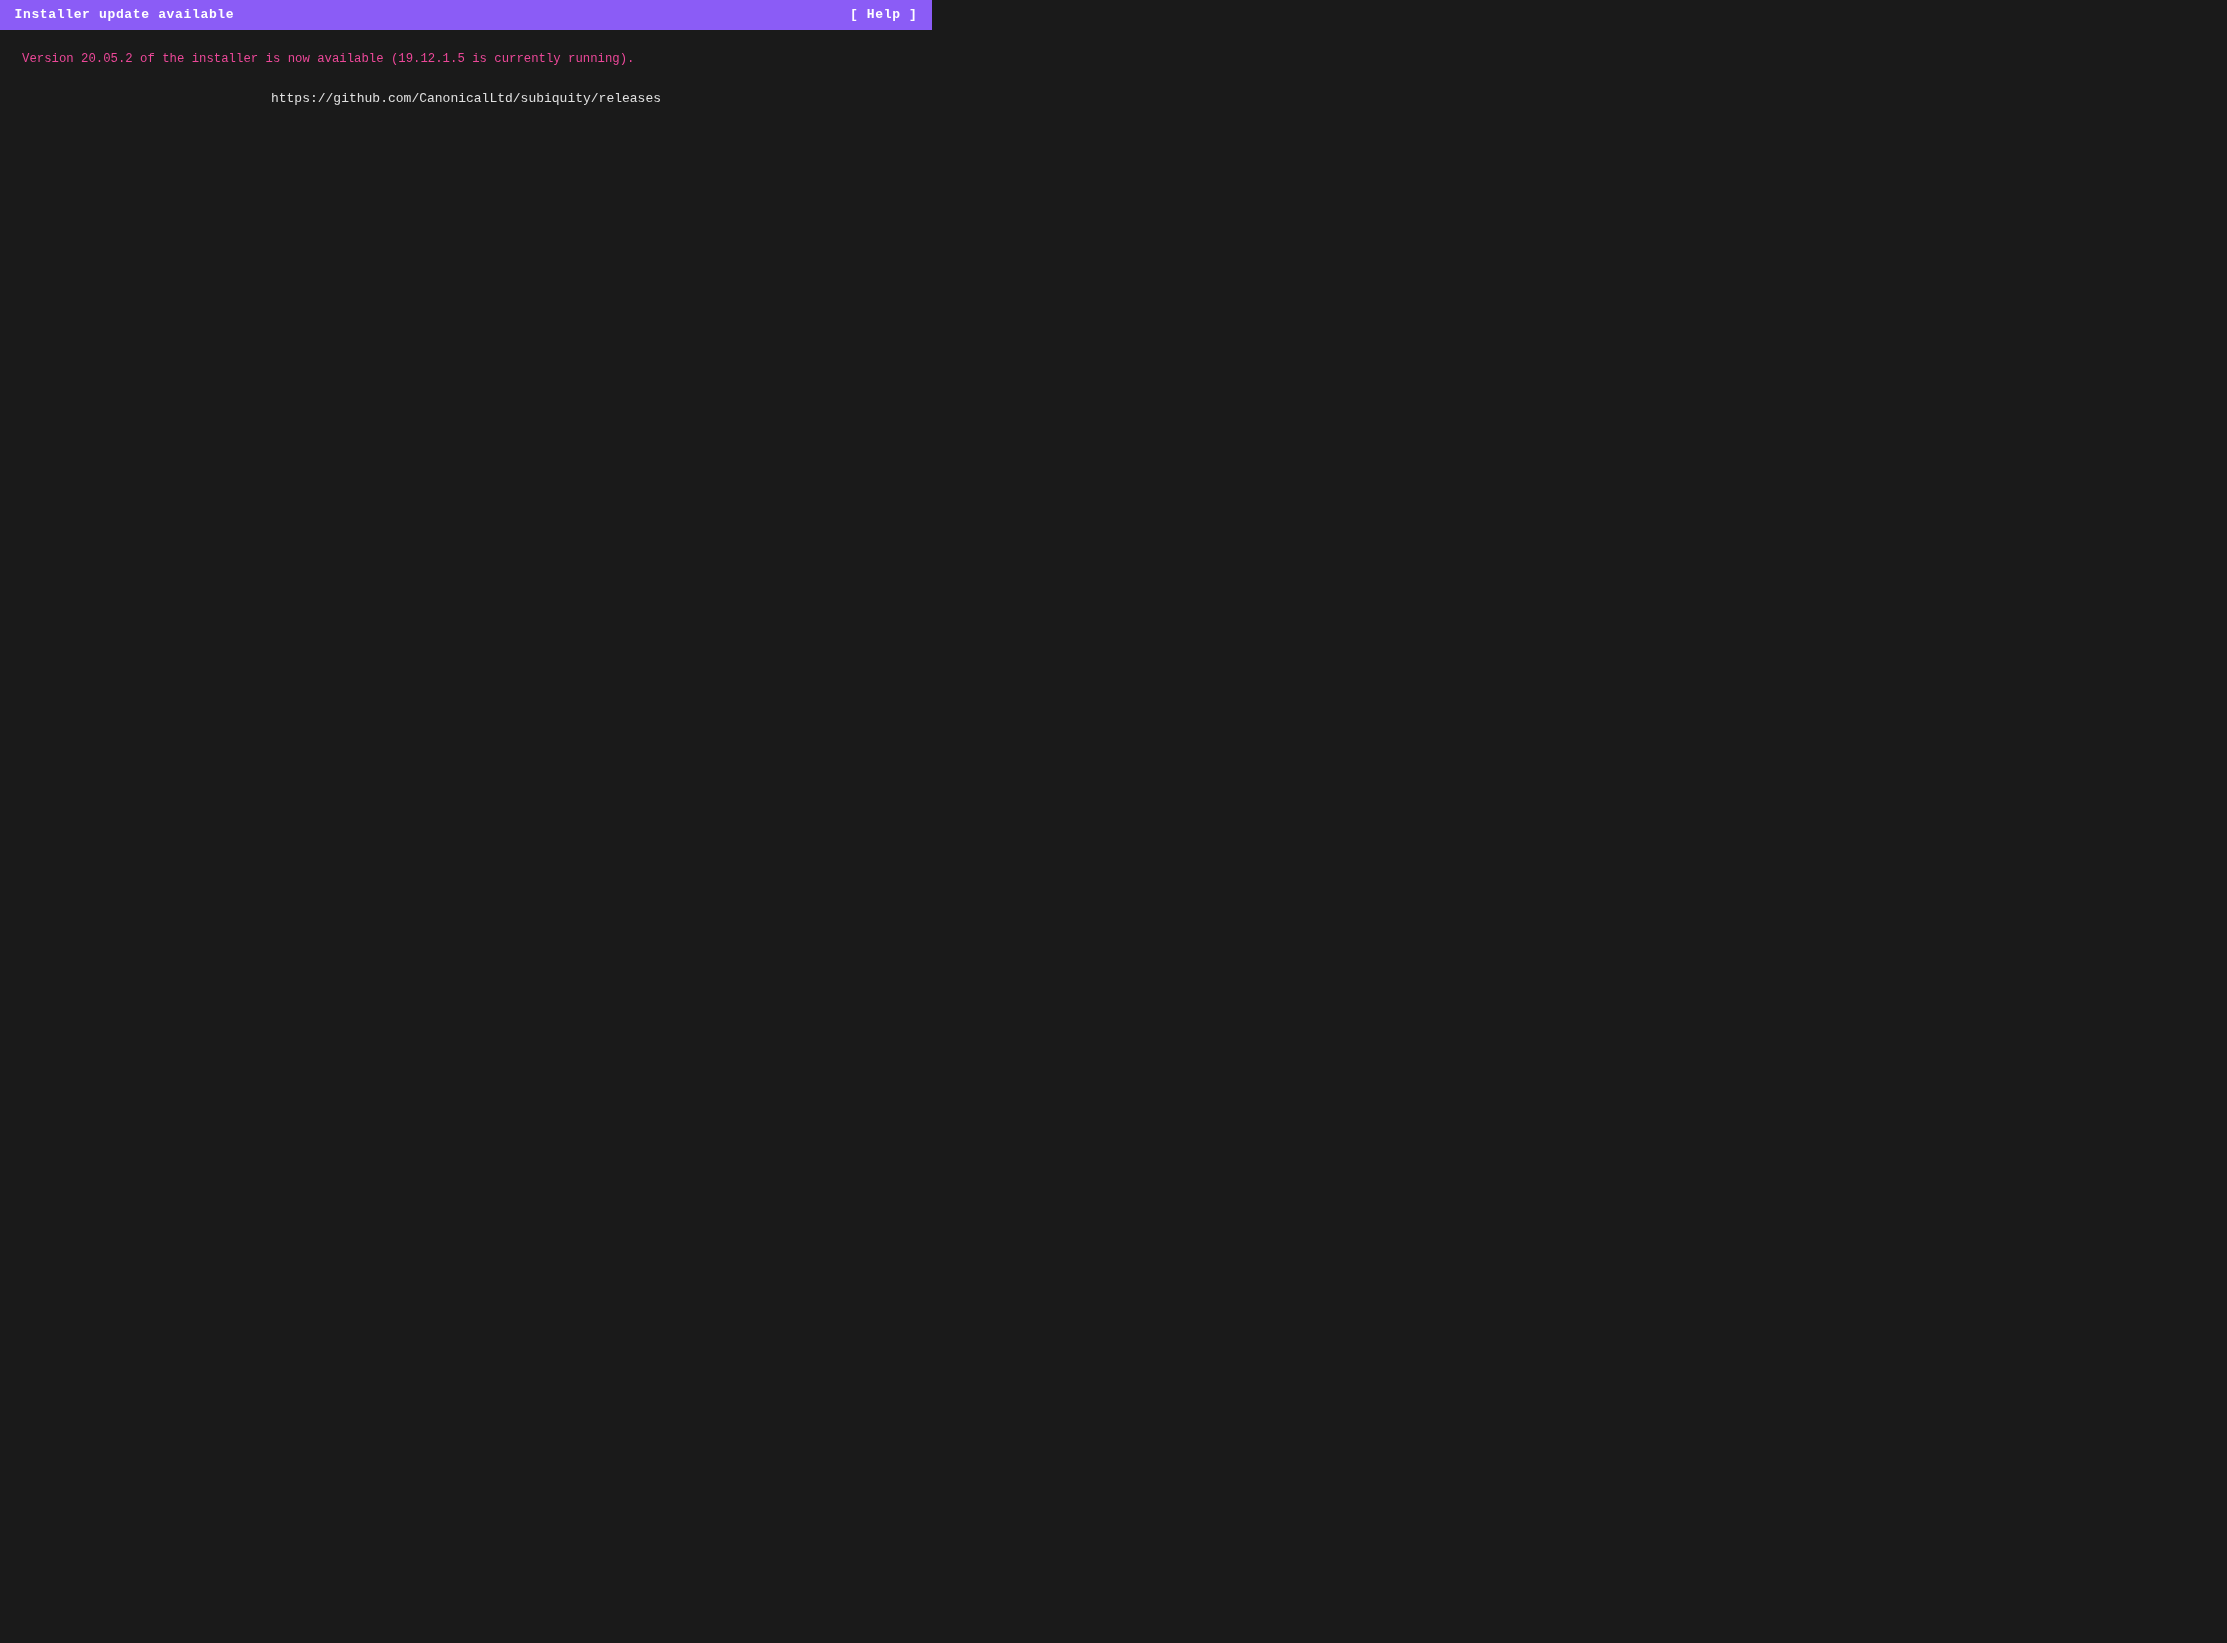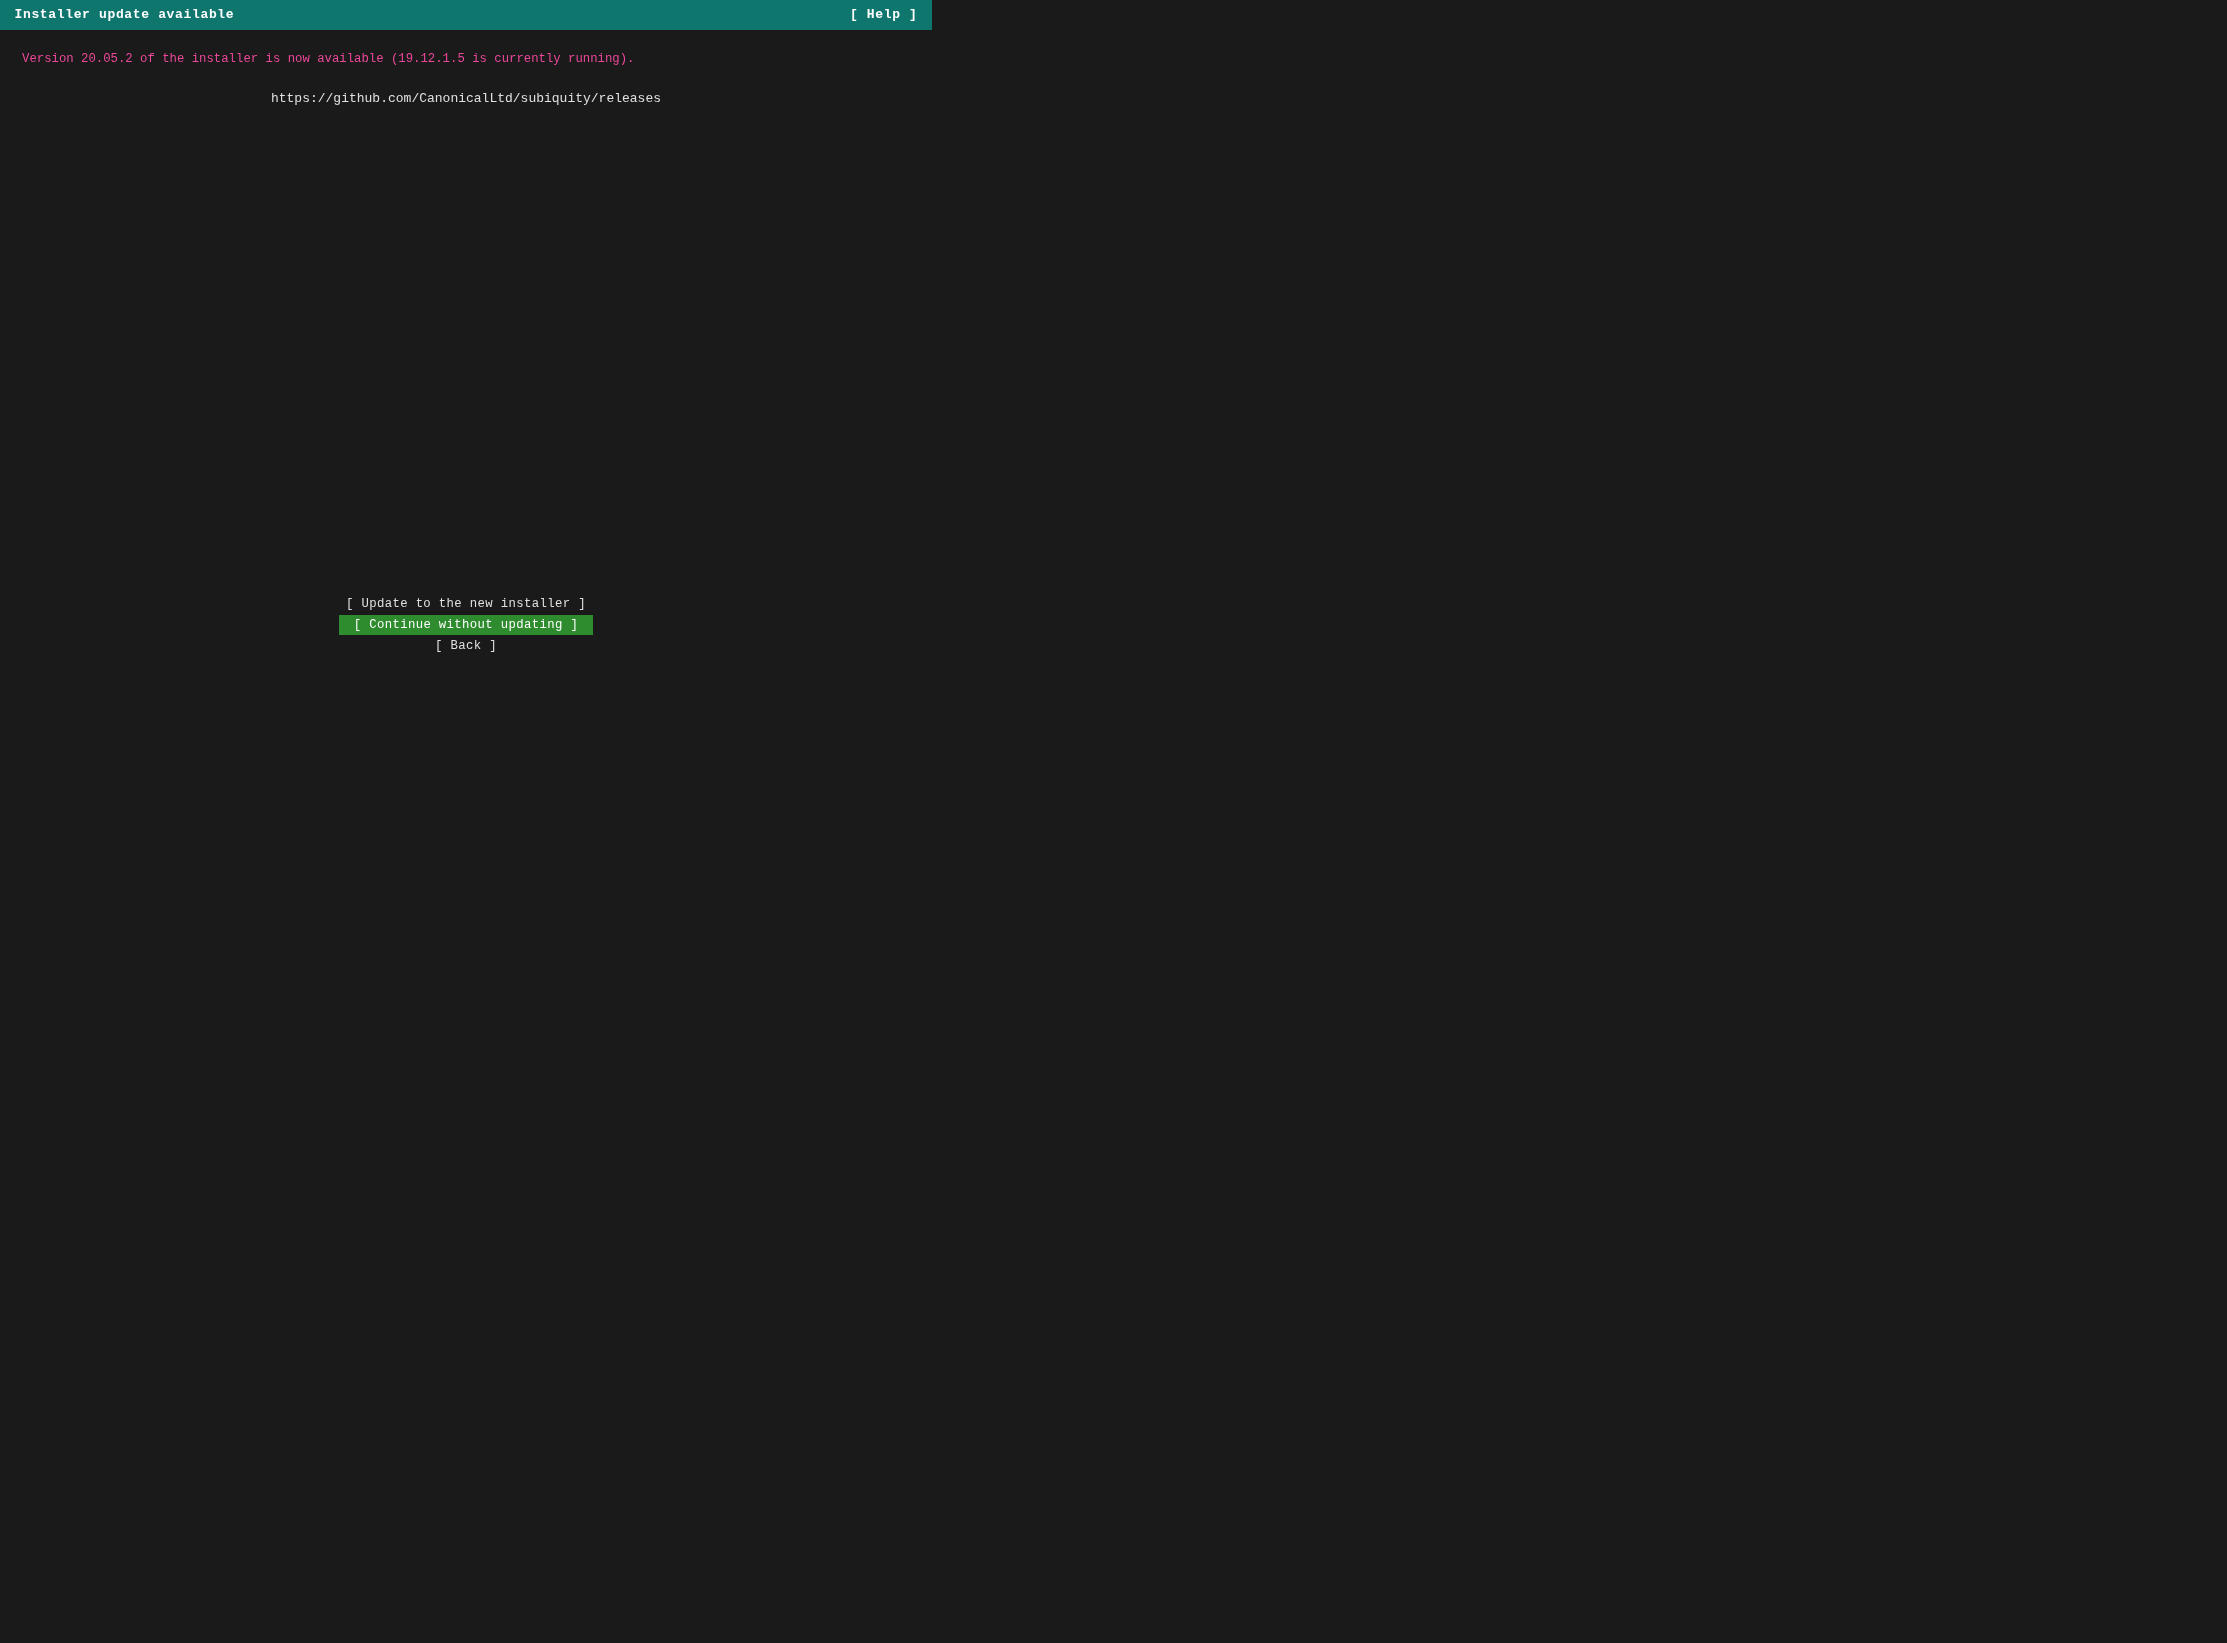--- a/index.html
+++ b/index.html
@@ -14,21 +14,21 @@
       font-family: 'Courier New', Courier, monospace;
       font-size: 13px;
       width: 932px;
       height: 685px;
       overflow: hidden;
       display: flex;
       flex-direction: column;
     }
 
     .header {
-      background-color: #0f766e;
+      background-color: #8b5cf6;
       color: #ffffff;
       display: flex;
       justify-content: space-between;
       align-items: center;
       padding: 7.3px 14.5px;
       font-size: 13px;
       font-weight: bold;
     }
 
     .header-title {
@@ -102,19 +102,14 @@
   <span class="header-help">[ Help ]</span>
 </div>
 
 <div class="content">
   <p class="paragraph">Version 20.05.2 of the installer is now available (19.12.1.5 is currently
 running).</p>
   <p class="url-line">https://github.com/CanonicalLtd/subiquity/releases</p>
 
   <div class="spacer"></div>
 
-  <div class="buttons">
-    <button class="btn btn-normal">[ Update to the new installer ]</button>
-    <button class="btn btn-selected">[ Continue without updating ]</button>
-    <button class="btn btn-normal">[ Back ]</button>
-  </div>
 </div>
 
 
 </body></html>

